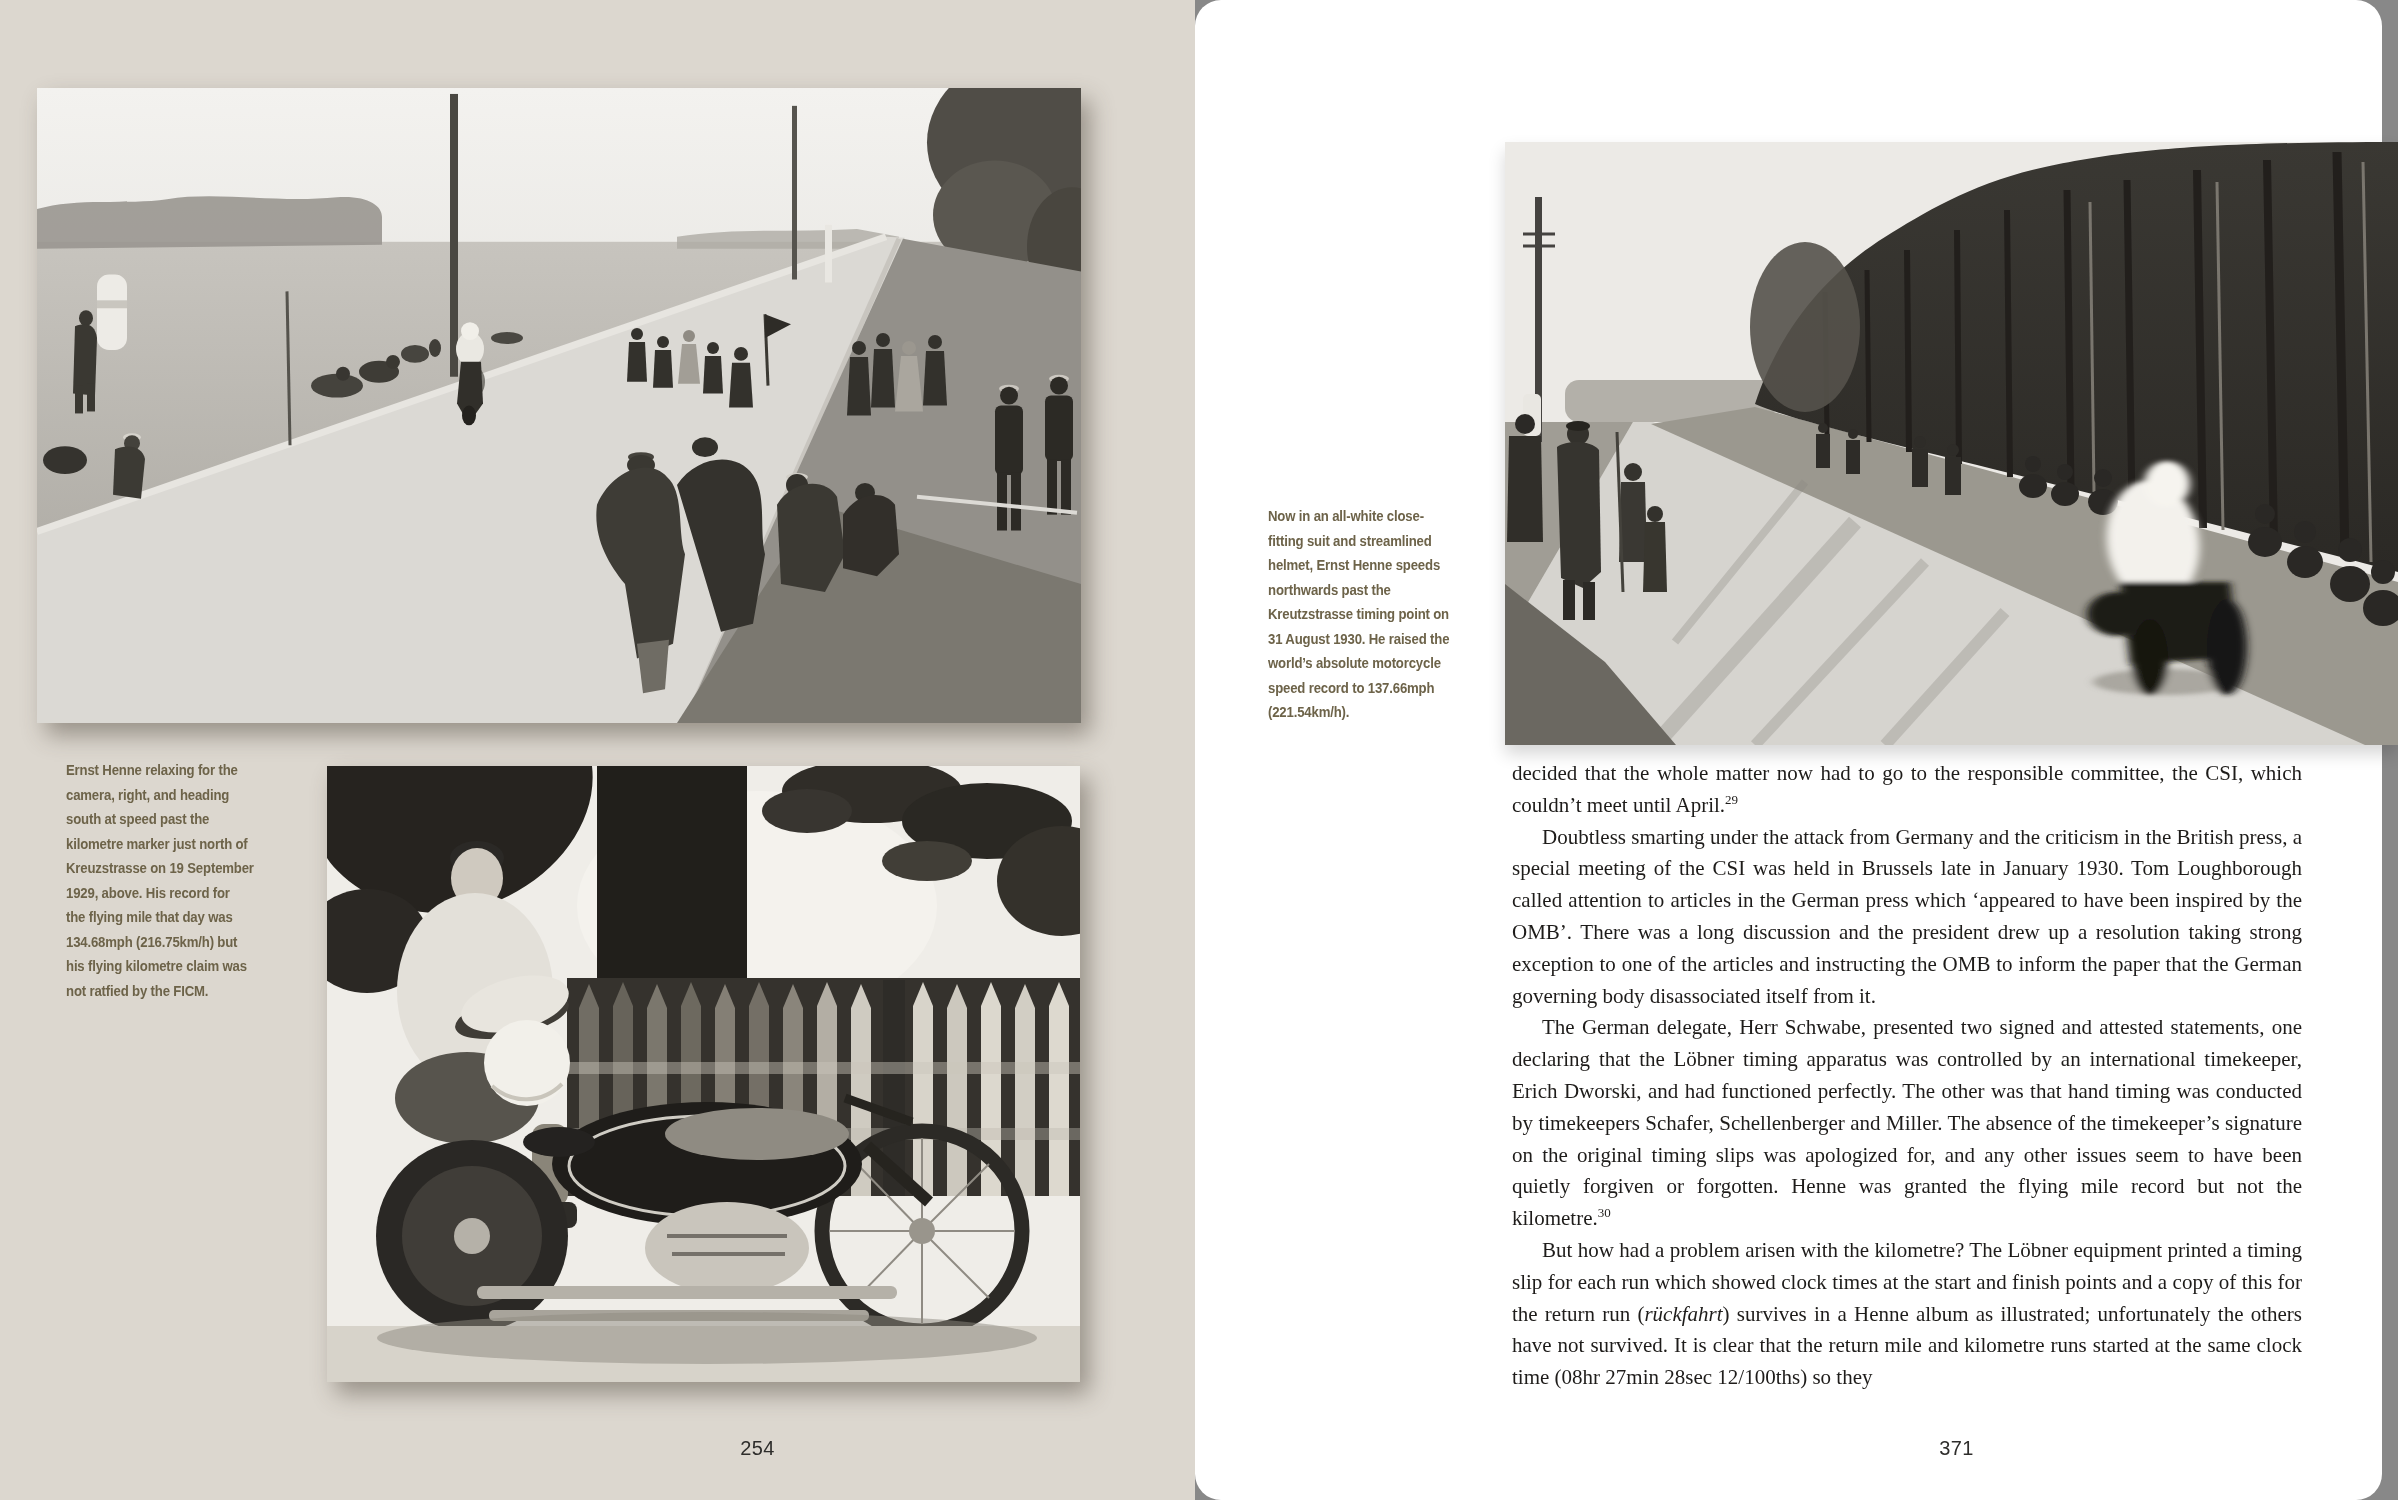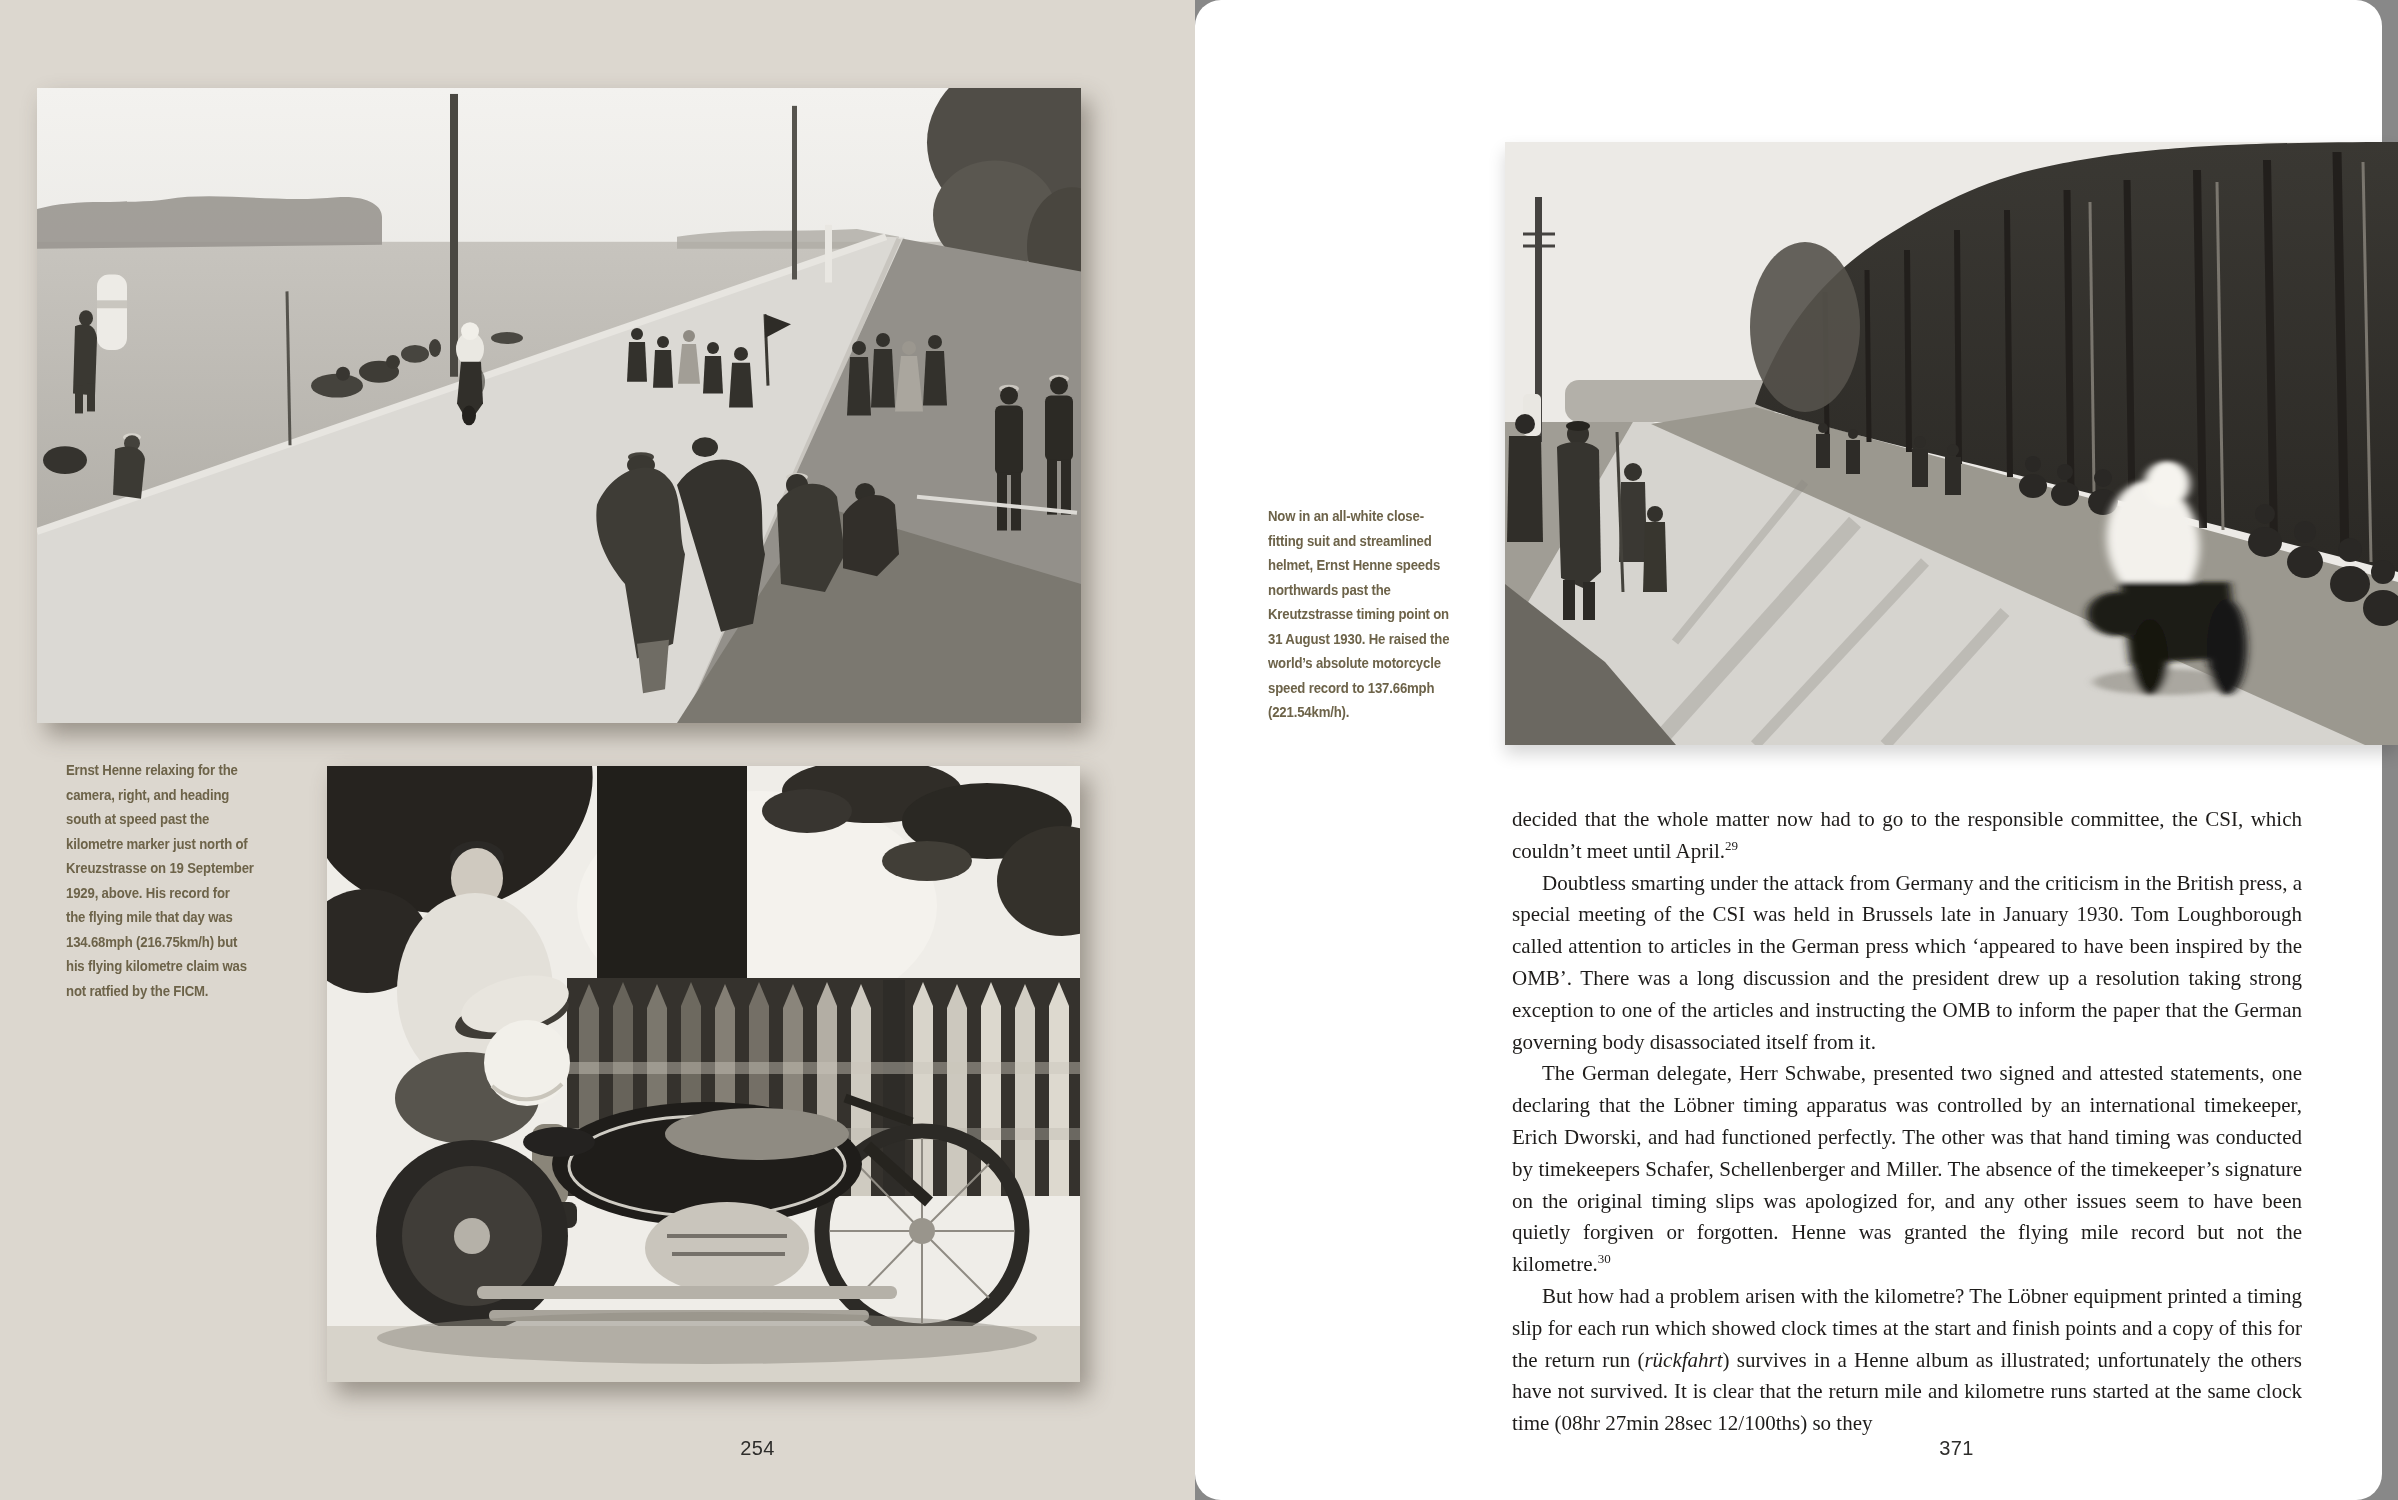--- a/index.html
+++ b/index.html
@@ -12,21 +12,21 @@
   .photo svg{display:block;width:100%;height:100%;}
   .shadowed{box-shadow:9px 12px 22px rgba(70,62,50,.45);}
   #photo-right{box-shadow:0 9px 16px rgba(0,0,0,.16);}
   .caption{position:absolute;color:var(--caption-text,#6d6349);
            font-weight:700;font-size:15.5px;line-height:24.5px;letter-spacing:-.2px;
            white-space:pre-line;transform:scaleX(.85);transform-origin:0 0;}
   #caption-left{left:66px;top:758px;width:280px;}
   #caption-right{left:73px;top:504px;width:280px;}
   .body-text{position:absolute;left:317px;top:758px;width:790px;
              font-family:"Liberation Serif",serif;font-size:21px;line-height:31.8px;
-             color:var(--body-text,#1e1c1a);text-align:justify;margin-top:46px;}
+             color:var(--body-text,#1e1c1a);text-align:justify;}
   .body-text p{margin:0;}
   .body-text p.indent{text-indent:30px;font-family:Liberation Serif, serif;}
   .body-text sup{font-size:13px;line-height:0;vertical-align:8px;}
   .body-text em{font-style:italic;}
   .page-num{position:absolute;top:1437px;width:160px;text-align:right;
             font-size:20px;letter-spacing:.5px;color:var(--page-number,#2e2d2b);}
   #page-num-left{left:615px;}
   #page-num-right{left:619px;}
 </style>
 </head>

